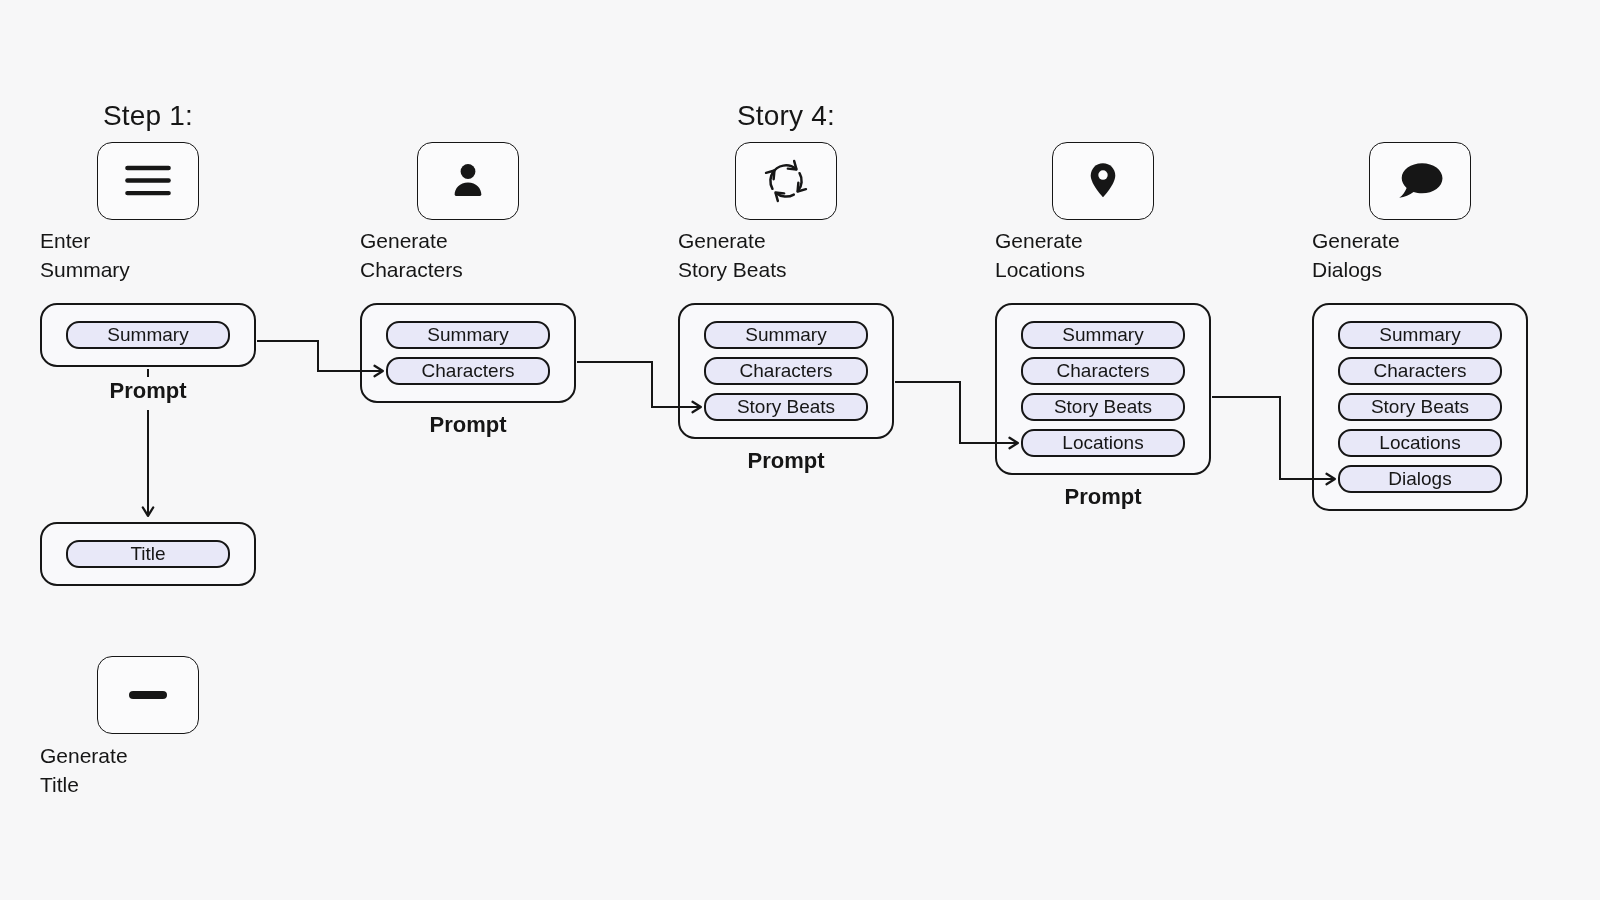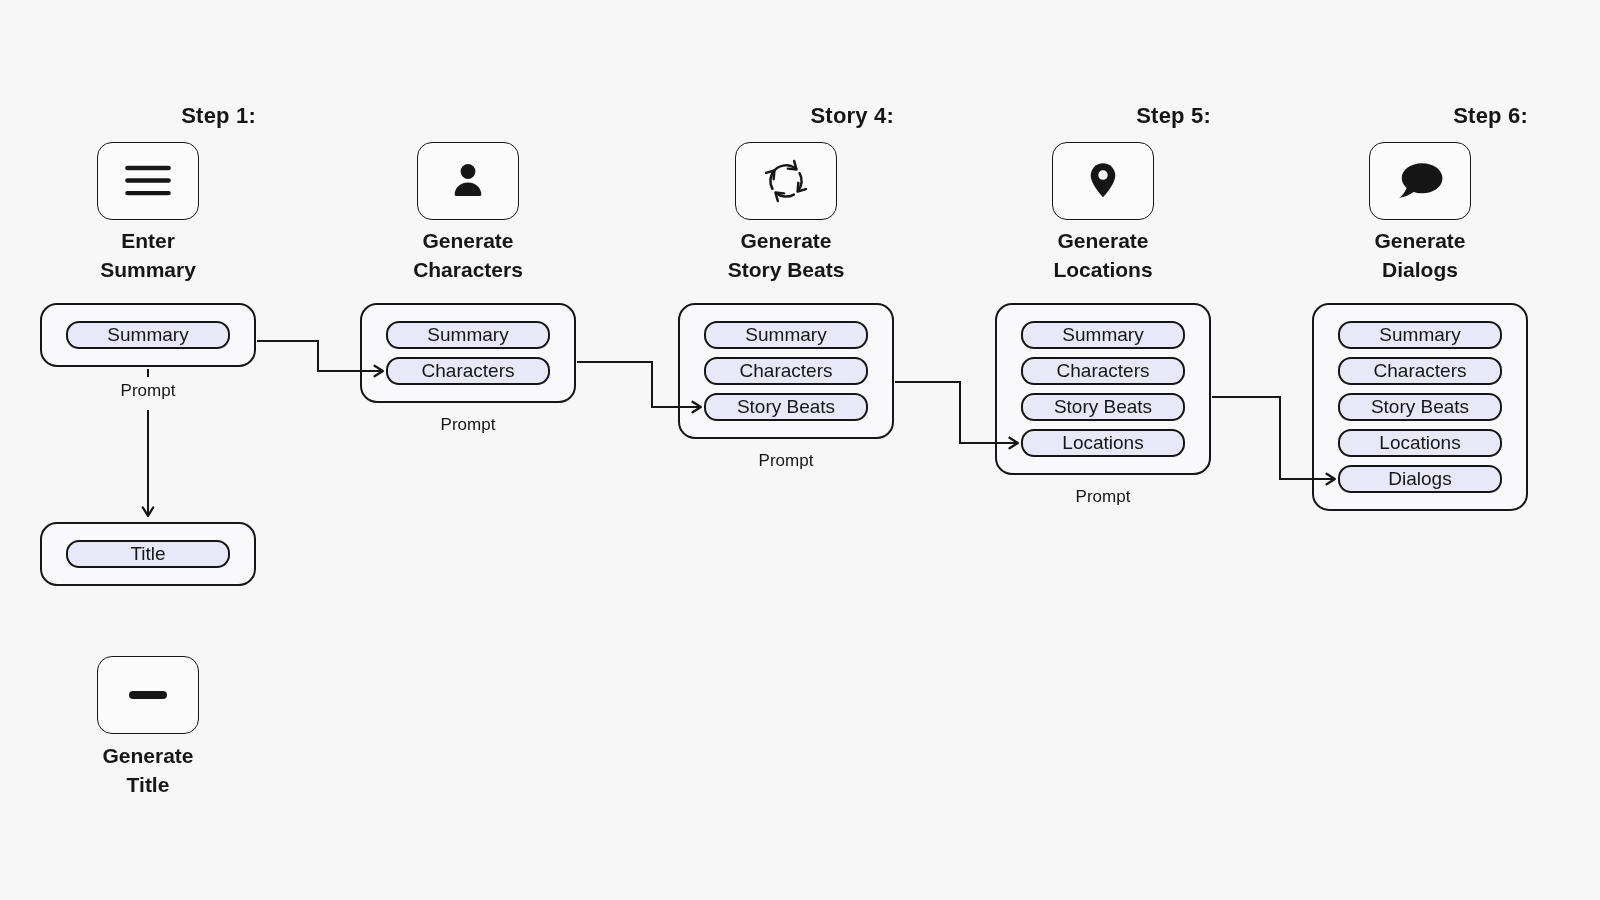--- a/index.html
+++ b/index.html
@@ -6,45 +6,45 @@
   body{
     width:1600px;height:900px;overflow:hidden;
     background:#f7f7f8;
     font-family:"Liberation Sans","DejaVu Sans",sans-serif;
     color:#161616;
   }
   .stage{position:relative;width:1600px;height:900px;}
 
   .col-header{
     position:absolute;width:216px;height:28px;
-    font-size:22px;font-weight:700;text-align:right;line-height:28px;
+    font-size:28px;font-weight:400;text-align:center;line-height:28px;
     letter-spacing:.2px;
   }
   .icon-box{
     position:absolute;width:102px;height:78px;box-sizing:border-box;
     border:1.6px solid #161616;border-radius:15px;background:#fbfbfc;
     display:flex;align-items:center;justify-content:center;
   }
   .icon-label{
-    position:absolute;width:216px;text-align:center;
-    font-size:21px;line-height:29px;font-weight:700;
+    position:absolute;width:216px;text-align:left;
+    font-size:21px;line-height:29px;font-weight:400;
   }
   .box{
     position:absolute;width:216px;box-sizing:border-box;
     border:2px solid #161616;border-radius:17px;background:#f9f9fb;
     padding:16px 24px;display:flex;flex-direction:column;gap:8px;
   }
   .pill{
     height:28px;box-sizing:border-box;border:2px solid #161616;border-radius:13px;
     background:#e8e8f8;display:flex;align-items:center;justify-content:center;
     font-size:19px;line-height:24px;
   }
   .caption{
     position:absolute;width:216px;text-align:center;
-    font-size:17px;line-height:22px;font-weight:400;
+    font-size:22px;line-height:22px;font-weight:700;
   }
   svg.overlay{position:absolute;left:0;top:0;pointer-events:none;}
   .ico{display:block;}
 </style>
 </head>
 <body>
 
 <div class="stage">
 
   <div class="col-header" style="left:40px;top:102px">Step 1:</div>
@@ -85,33 +85,31 @@
         <path d="M31.5,37.0 A15,15 0 0 1 14.4,35.5" marker-end="url(#arrowS)"></path>
         <path d="M11.0,31.5 A15,15 0 0 1 12.5,14.4" marker-end="url(#arrowS)"></path>
       </g>
     </svg>
   </div>
   <div class="icon-label" style="left:678px;top:226px">
     <div>Generate</div>
     <div>Story Beats</div>
   </div>
 
-  <div class="col-header" style="left:995px;top:102px">Step 5:</div>
   <div class="icon-box" style="left:1052px;top:142px">
     <svg class="ico" width="46" height="46" viewBox="0 0 48 48">
       <path d="M24,5.5 C16.9,5.5 11.2,11.2 11.2,18.3 C11.2,27.6 24,41 24,41 C24,41 36.8,27.6 36.8,18.3 C36.8,11.2 31.1,5.5 24,5.5 Z" fill="#161616"></path>
       <circle cx="24" cy="17.8" r="4.9" fill="#fbfbfc"></circle>
     </svg>
   </div>
   <div class="icon-label" style="left:995px;top:226px">
     <div>Generate</div>
     <div>Locations</div>
   </div>
 
-  <div class="col-header" style="left:1312px;top:102px">Step 6:</div>
   <div class="icon-box" style="left:1369px;top:142px">
     <svg class="ico" width="56" height="46" viewBox="0 0 52 44">
       <path d="M28,5 C17.2,5 8.5,11.3 8.5,19.2 C8.5,22.8 10.3,26.1 13.2,28.6 C12,31.9 9.6,35.4 6.2,38.1 C11.2,37.6 16.3,35.5 19.8,32.6 C22.3,33.4 25.1,33.8 28,33.8 C38.8,33.8 47.5,27.5 47.5,19.4 C47.5,11.3 38.8,5 28,5 Z" fill="#161616"></path>
     </svg>
   </div>
   <div class="icon-label" style="left:1312px;top:226px">
     <div>Generate</div>
     <div>Dialogs</div>
   </div>
 

